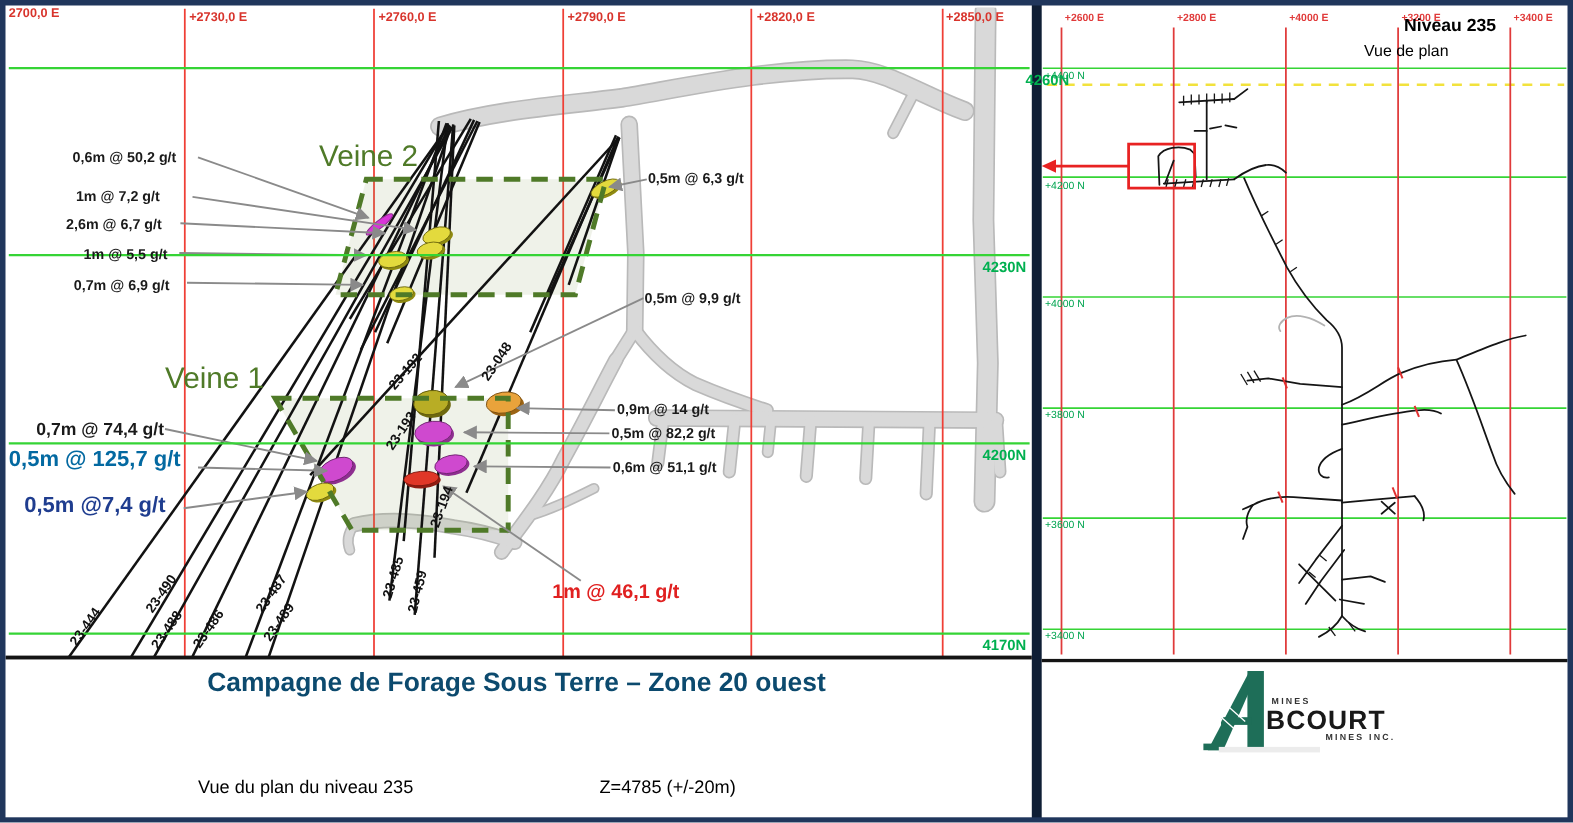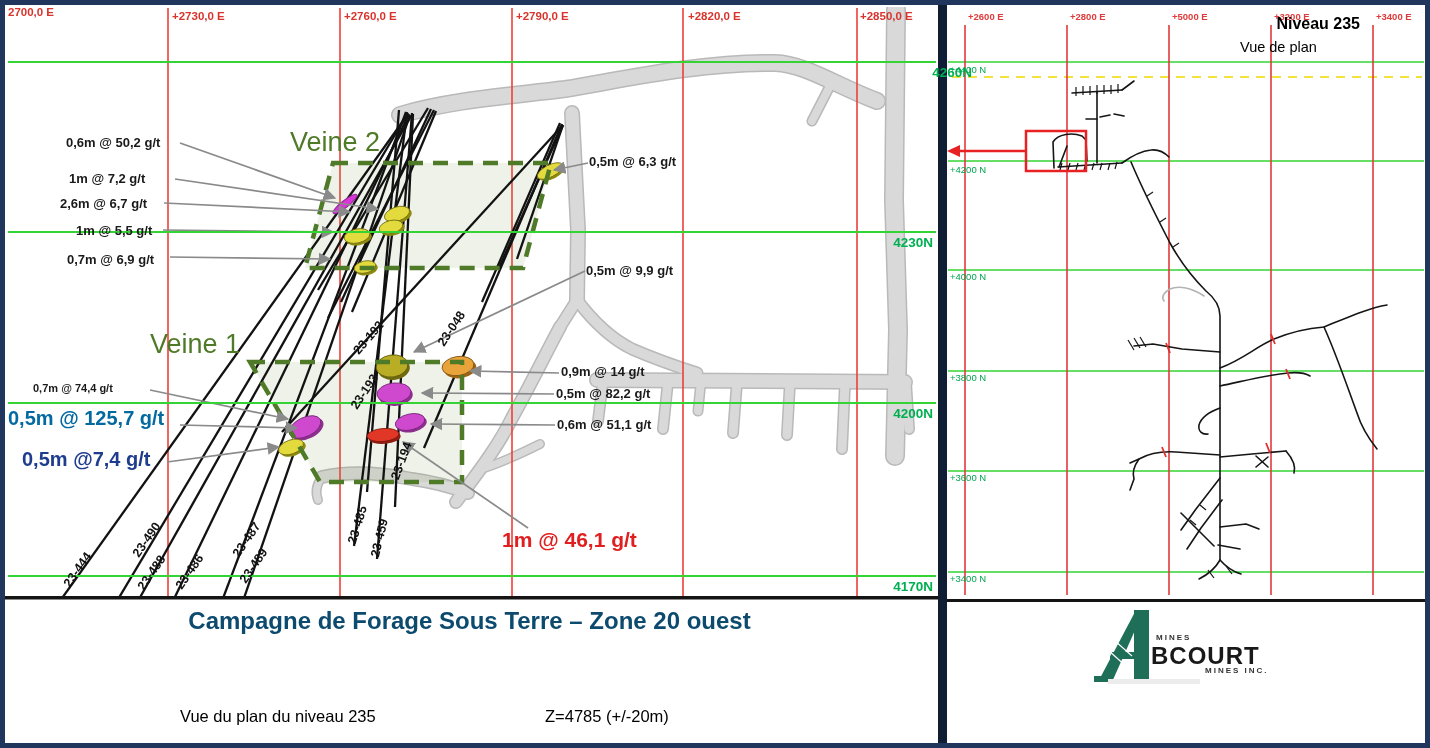--- a/index.html
+++ b/index.html
@@ -6,21 +6,21 @@
   #stage{position:relative;width:1430px;height:748px;background:#fff;overflow:hidden;
          font-family:"Liberation Sans", sans-serif;}
   #gfx{position:absolute;left:0;top:0;}
   .lbl{position:absolute;white-space:nowrap;line-height:1.05;}
   .et{font-size:11.5px;font-weight:bold;color:#d8342c;}
   .nt{font-size:13.5px;font-weight:bold;color:#00b050;width:58px;text-align:right;}
   .ven{font-size:27px;color:#4f7a28;}
   .assay{font-size:13px;font-weight:bold;color:#1a1a1a;}
   .assay-purple{font-size:20px;font-weight:bold;color:#0369a1;}
   .assay-navy{font-size:20px;font-weight:bold;color:#1f3d8f;text-align:right;}
-  .assay-red{font-size:21px;font-weight:bold;color:#e02020;}
+  .assay-red{font-size:18px;font-weight:bold;color:#e02020;}
   .dh{font-size:12.5px;font-weight:600;color:#111;transform-origin:center;}
   .ret{font-size:9.5px;font-weight:bold;color:#e03a3a;}
   .rgn{font-size:9.5px;font-weight:normal;color:#00a550;}
   .ovt1{font-size:16px;font-weight:bold;color:#000;width:120px;text-align:right;}
   .ovt2{font-size:14.5px;color:#000;width:120px;text-align:left;}
   .tt{font-size:24px;font-weight:bold;color:#0c4a6e;width:935px;text-align:center;}
   .cap{font-size:16.5px;color:#000;}
   .lg-mines{font-size:8px;letter-spacing:2px;color:#333;font-weight:bold;}
   .lg-co{font-size:24px;font-weight:bold;letter-spacing:1px;color:#191919;}
   .lg-site{font-size:22px;font-weight:bold;color:#3f8f3a;width:200px;text-align:center;}
@@ -332,21 +332,21 @@
   <div class="lbl assay" style="left:66px;top:136px">0,6m @ 50,2 g/t</div>
   <div class="lbl assay" style="left:69px;top:172px">1m @ 7,2 g/t</div>
   <div class="lbl assay" style="left:60px;top:197px">2,6m @ 6,7 g/t</div>
   <div class="lbl assay" style="left:76px;top:224px">1m @ 5,5 g/t</div>
   <div class="lbl assay" style="left:67px;top:253px">0,7m @ 6,9 g/t</div>
   <div class="lbl assay" style="left:589px;top:155px">0,5m @ 6,3 g/t</div>
   <div class="lbl assay" style="left:586px;top:264px">0,5m @ 9,9 g/t</div>
   <div class="lbl assay" style="left:561px;top:365px">0,9m @ 14 g/t</div>
   <div class="lbl assay" style="left:556px;top:387px">0,5m @ 82,2 g/t</div>
   <div class="lbl assay" style="left:557px;top:418px">0,6m @ 51,1 g/t</div>
-  <div class="lbl assay" style="left:33px;top:383px;font-size:11px">0,7m @ 74,4 g/t</div>
+  <div class="lbl assay" style="left:33px;top:383px;font-size:16px">0,7m @ 74,4 g/t</div>
   <div class="lbl assay-purple" style="left:8px;top:408px">0,5m @ 125,7 g/t</div>
   <div class="lbl assay-navy" style="left:22px;top:449px">0,5m @7,4  g/t</div>
   <div class="lbl assay-red" style="left:502px;top:529px">1m @ 46,1 g/t</div>
 
   <div class="lbl dh" style="left:78px;top:570px;transform:translate(-50%,-50%) rotate(-55deg)">23-444</div>
   <div class="lbl dh" style="left:147px;top:540px;transform:translate(-50%,-50%) rotate(-55deg)">23-490</div>
   <div class="lbl dh" style="left:152px;top:573px;transform:translate(-50%,-50%) rotate(-55deg)">23-488</div>
   <div class="lbl dh" style="left:190px;top:572px;transform:translate(-50%,-50%) rotate(-55deg)">23-486</div>
   <div class="lbl dh" style="left:247px;top:540px;transform:translate(-50%,-50%) rotate(-55deg)">23-487</div>
   <div class="lbl dh" style="left:254px;top:566px;transform:translate(-50%,-50%) rotate(-55deg)">23-489</div>
@@ -356,21 +356,21 @@
   <div class="lbl dh" style="left:365px;top:392px;transform:translate(-50%,-50%) rotate(-56deg)">23-193</div>
   <div class="lbl dh" style="left:402px;top:461px;transform:translate(-50%,-50%) rotate(-70deg)">23-194</div>
   <div class="lbl dh" style="left:452px;top:329px;transform:translate(-50%,-50%) rotate(-56deg)">23-048</div>
 
   <div class="lbl tt" style="left:2px;top:608px">Campagne de Forage Sous Terre – Zone 20 ouest</div>
   <div class="lbl cap" style="left:180px;top:708px">Vue du plan du niveau 235</div>
   <div class="lbl cap" style="left:545px;top:708px">Z=4785 (+/-20m)</div>
 
   <div class="lbl ret" style="left:968px;top:12px">+2600 E</div>
   <div class="lbl ret" style="left:1070px;top:12px">+2800 E</div>
-  <div class="lbl ret" style="left:1172px;top:12px">+5000 E</div>
+  <div class="lbl ret" style="left:1172px;top:12px">+4000 E</div>
   <div class="lbl ret" style="left:1274px;top:12px">+3200 E</div>
   <div class="lbl ret" style="left:1376px;top:12px">+3400 E</div>
 
   <div class="lbl rgn" style="left:950px;top:65px">+4400 N</div>
   <div class="lbl rgn" style="left:950px;top:165px">+4200 N</div>
   <div class="lbl rgn" style="left:950px;top:272px">+4000 N</div>
   <div class="lbl rgn" style="left:950px;top:373px">+3800 N</div>
   <div class="lbl rgn" style="left:950px;top:473px">+3600 N</div>
   <div class="lbl rgn" style="left:950px;top:574px">+3400 N</div>
 

